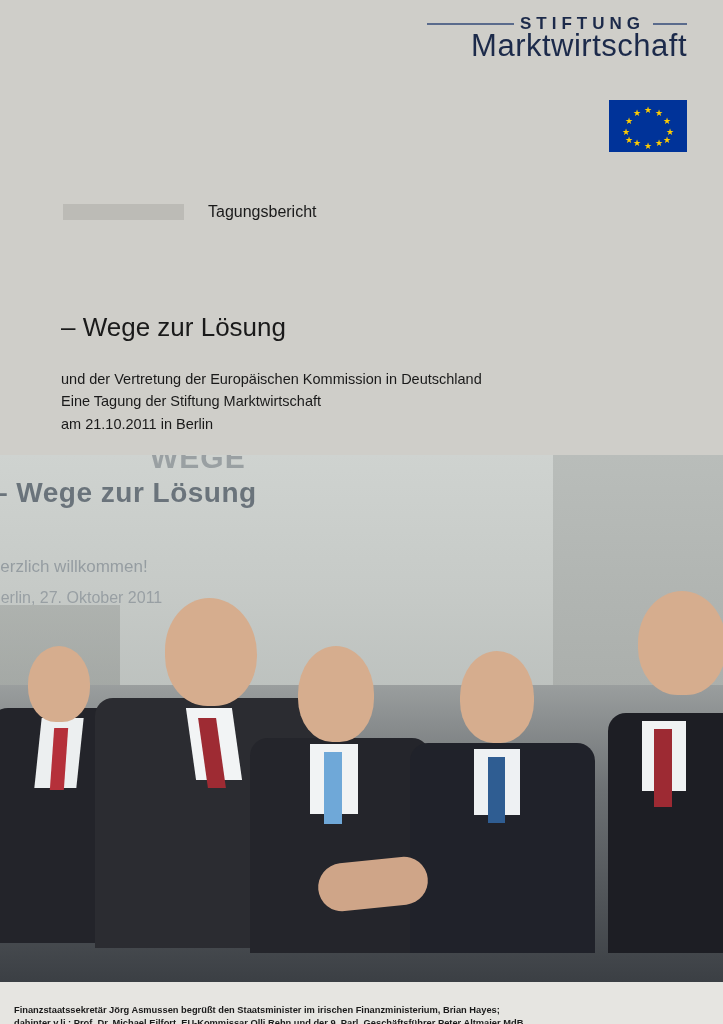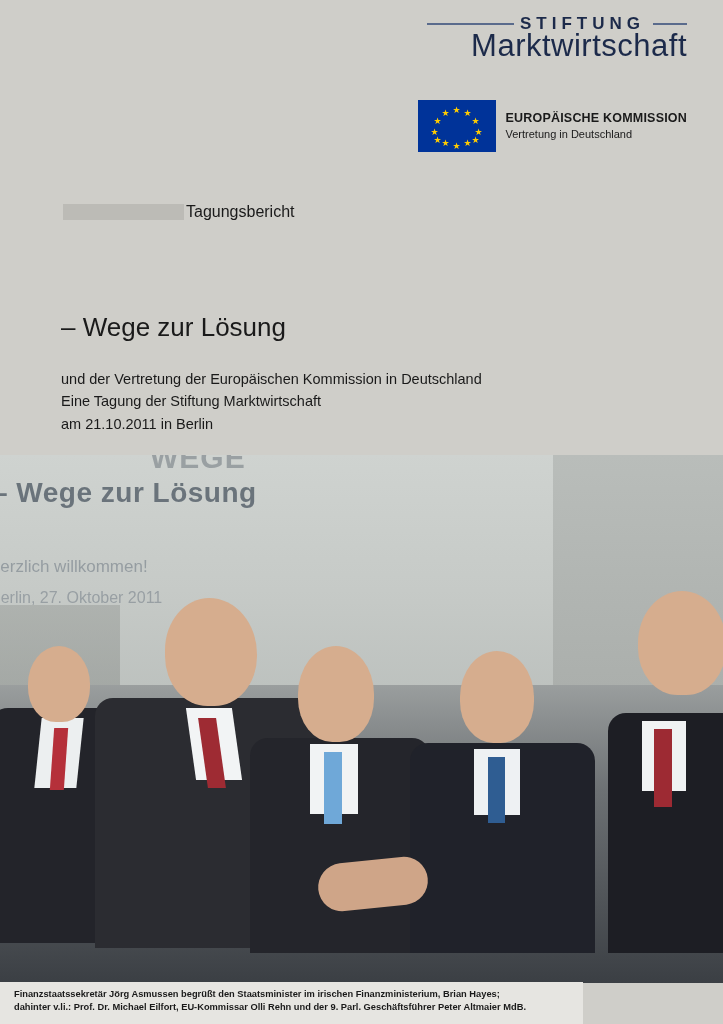--- a/index.html
+++ b/index.html
@@ -105,21 +105,21 @@
     line-height: 1.3;
   }
 
   
   .report-row {
     position: absolute;
     top: 203px;
     left: 63px;
     display: flex;
     align-items: center;
-    gap: 2px;
+    gap: 24px;
   }
   .report-swatch {
     width: 121px;
     height: 16px;
     background: #bcbbb6;
   }
   .report-label {
     font-size: 16px;
     color: #1a1a1a;
   }
@@ -251,25 +251,25 @@
   }
   .tie {
     position: absolute;
   }
 
   
   .caption {
     position: absolute;
     left: 0;
     bottom: 0;
-    width: 583px;
+    width: 723px;
     height: 42px;
     background: #e6e5e1;
     box-sizing: border-box;
-    padding: 6px 14px 0 14px;
+    padding: 22px 14px 0 14px;
   }
   .caption-line {
     font-size: 9.3px;
     font-weight: 700;
     color: #1a1a1a;
     line-height: 1.45;
   }
 </style>
 </head>
 <body>
@@ -293,24 +293,20 @@
       <span class="eu-star" style="left:56.5px; top:28px;">★</span>
       <span class="eu-star" style="left:53.5px; top:36px;">★</span>
       <span class="eu-star" style="left:45.5px; top:39px;">★</span>
       <span class="eu-star" style="left:34.5px; top:42px;">★</span>
       <span class="eu-star" style="left:23.5px; top:39px;">★</span>
       <span class="eu-star" style="left:15.5px; top:36px;">★</span>
       <span class="eu-star" style="left:12.5px; top:28px;">★</span>
       <span class="eu-star" style="left:15.5px; top:17px;">★</span>
       <span class="eu-star" style="left:23.5px; top:9px;">★</span>
     </div>
-    <div>
-      <div class="eu-text-main">EUROPÄISCHE KOMMISSION</div>
-      <div class="eu-text-sub">Vertretung in Deutschland</div>
-    </div>
   </div>
 
   <div class="report-row">
     <div class="report-swatch"></div>
     <div class="report-label">Tagungsbericht</div>
   </div>
 
   <div class="title-sub">– Wege zur Lösung</div>
 
   <div class="subtitle-block">

